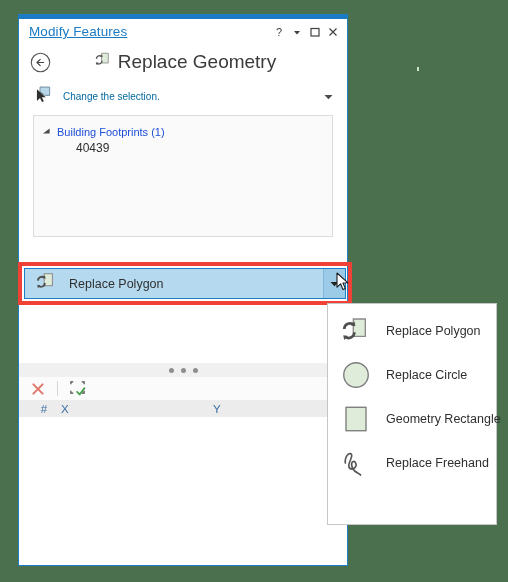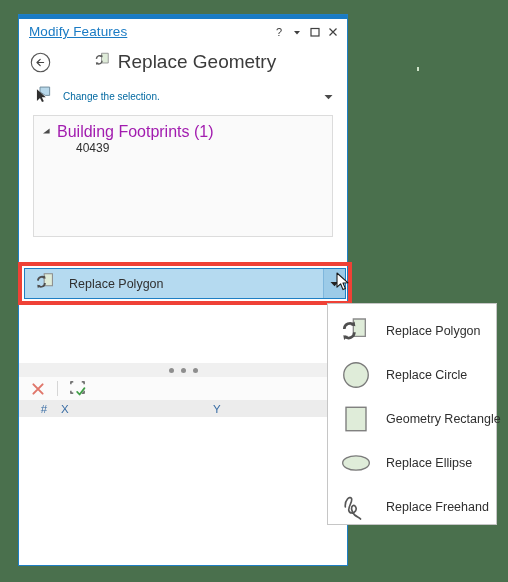--- a/index.html
+++ b/index.html
@@ -136,22 +136,22 @@
     height: 17px;
   }
   .tree-arrow {
     width: 9px;
     height: 9px;
     display: flex;
     align-items: center;
     justify-content: center;
   }
   .tree-group-label {
-    font-size: 16px;
-    color: #a21caf;
+    font-size: 11px;
+    color: #1d4ed8;
   }
   .tree-child {
     font-size: 12px;
     color: #2f2f2f;
     padding-left: 36px;
     height: 17px;
     line-height: 17px;
   }
 
   
@@ -503,28 +503,20 @@
 
   <div class="menu-item">
     <span class="menu-icon">
       <svg width="32" height="32" viewBox="0 0 24 24">
         <rect x="4.5" y="3.2" width="15" height="17.6" fill="#dfecd9" stroke="#7a7a7a" stroke-width="1"></rect>
       </svg>
     </span>
     <span class="menu-label">Geometry Rectangle</span>
   </div>
 
-  <div class="menu-item">
-    <span class="menu-icon">
-      <svg width="32" height="32" viewBox="0 0 24 24">
-        <ellipse cx="12" cy="12" rx="10" ry="5.4" fill="#dfecd9" stroke="#7a7a7a" stroke-width="1"></ellipse>
-      </svg>
-    </span>
-    <span class="menu-label">Replace Ellipse</span>
-  </div>
 
   <div class="menu-item">
     <span class="menu-icon">
       <svg width="32" height="32" viewBox="0 0 24 24">
         <path d="M4,12 C3.4,6.8 7.4,3.4 8.6,5.6 C9.8,7.8 6.0,11.6 6.6,14.6 C7.1,17.0 10.2,17.2 11.6,15.0 C13.0,12.8 11.2,10.2 9.6,11.0 C8.0,11.8 8.6,16.0 11.0,18.0 C12.6,19.4 14.6,19.8 15.4,21" fill="none" stroke="#575757" stroke-width="1.25" stroke-linecap="round"></path>
       </svg>
     </span>
     <span class="menu-label">Replace Freehand</span>
   </div>
 

